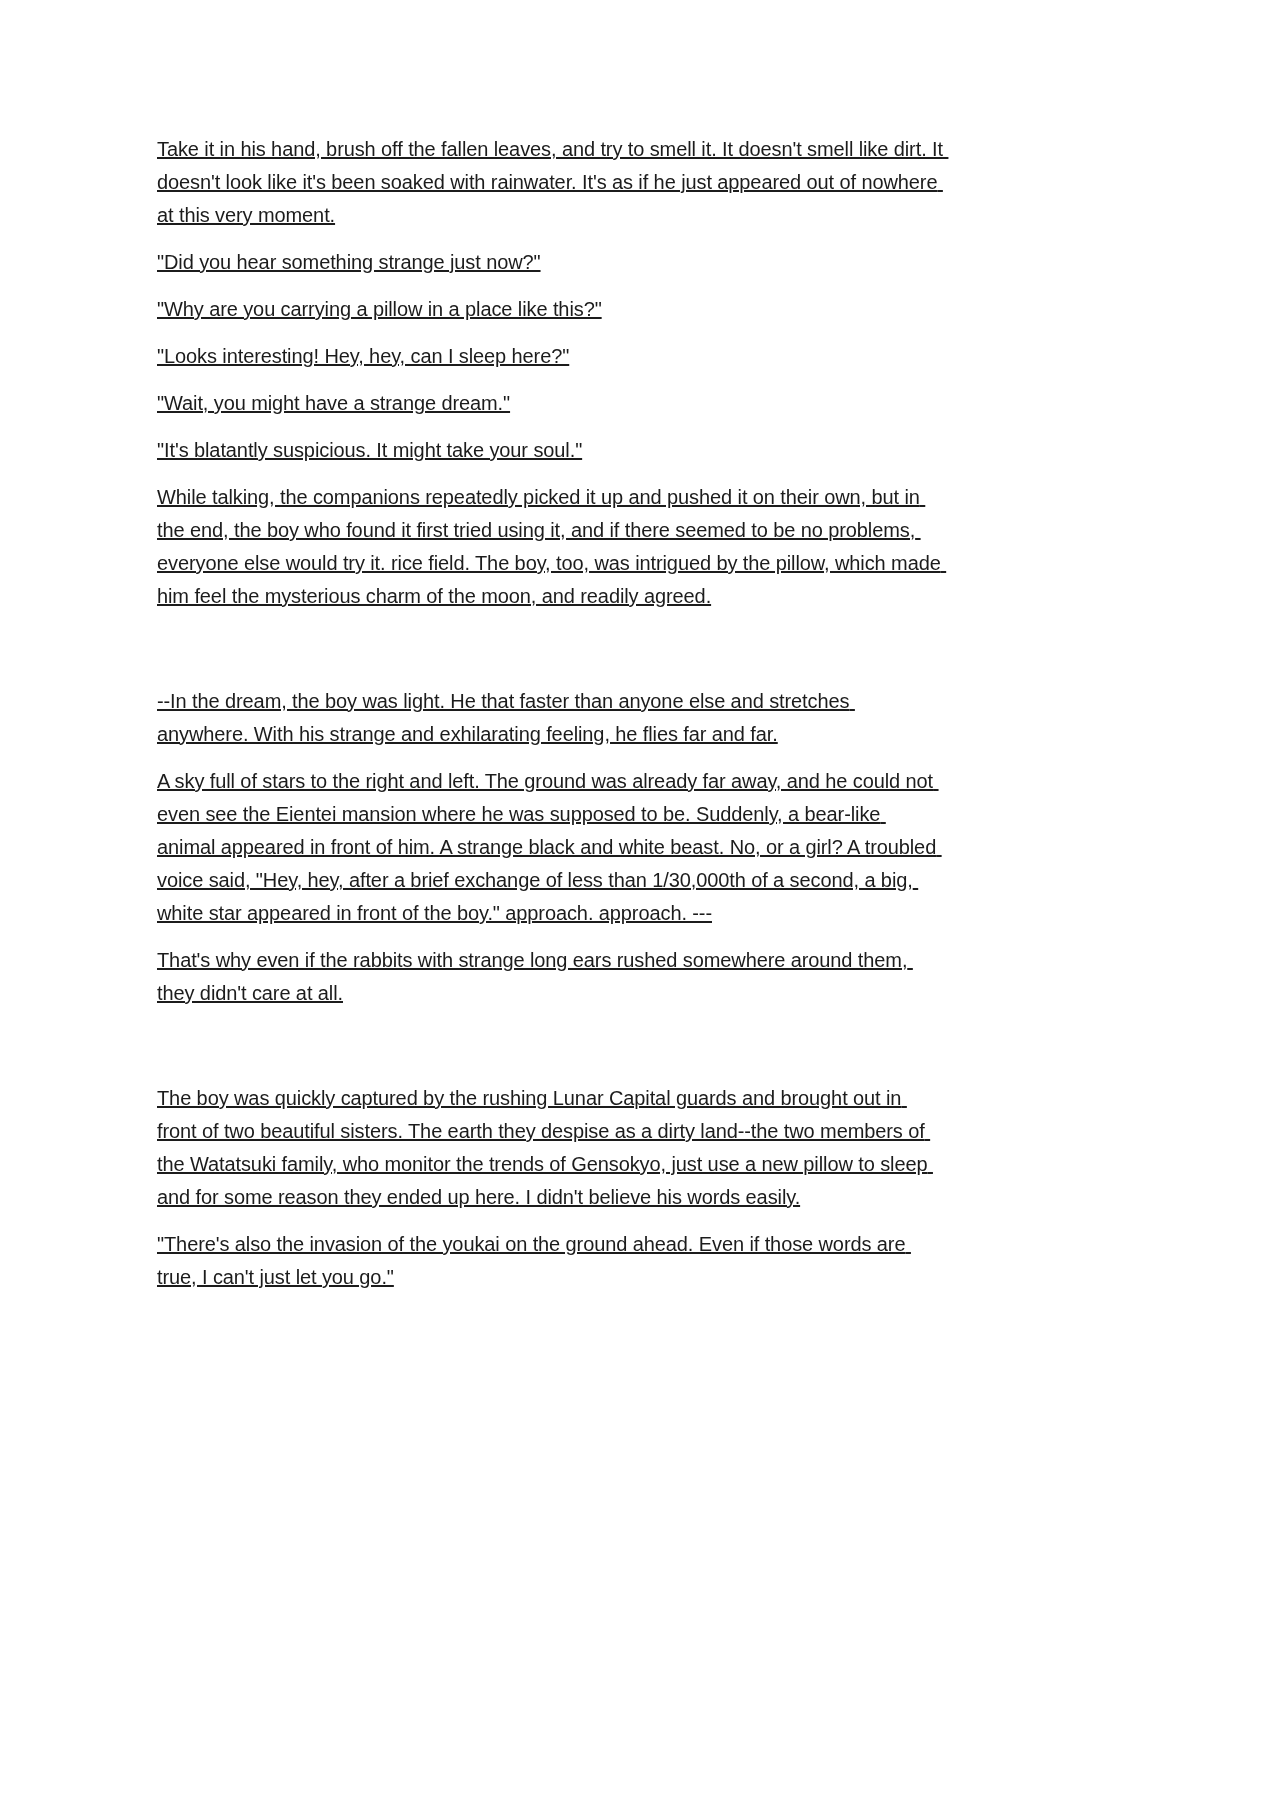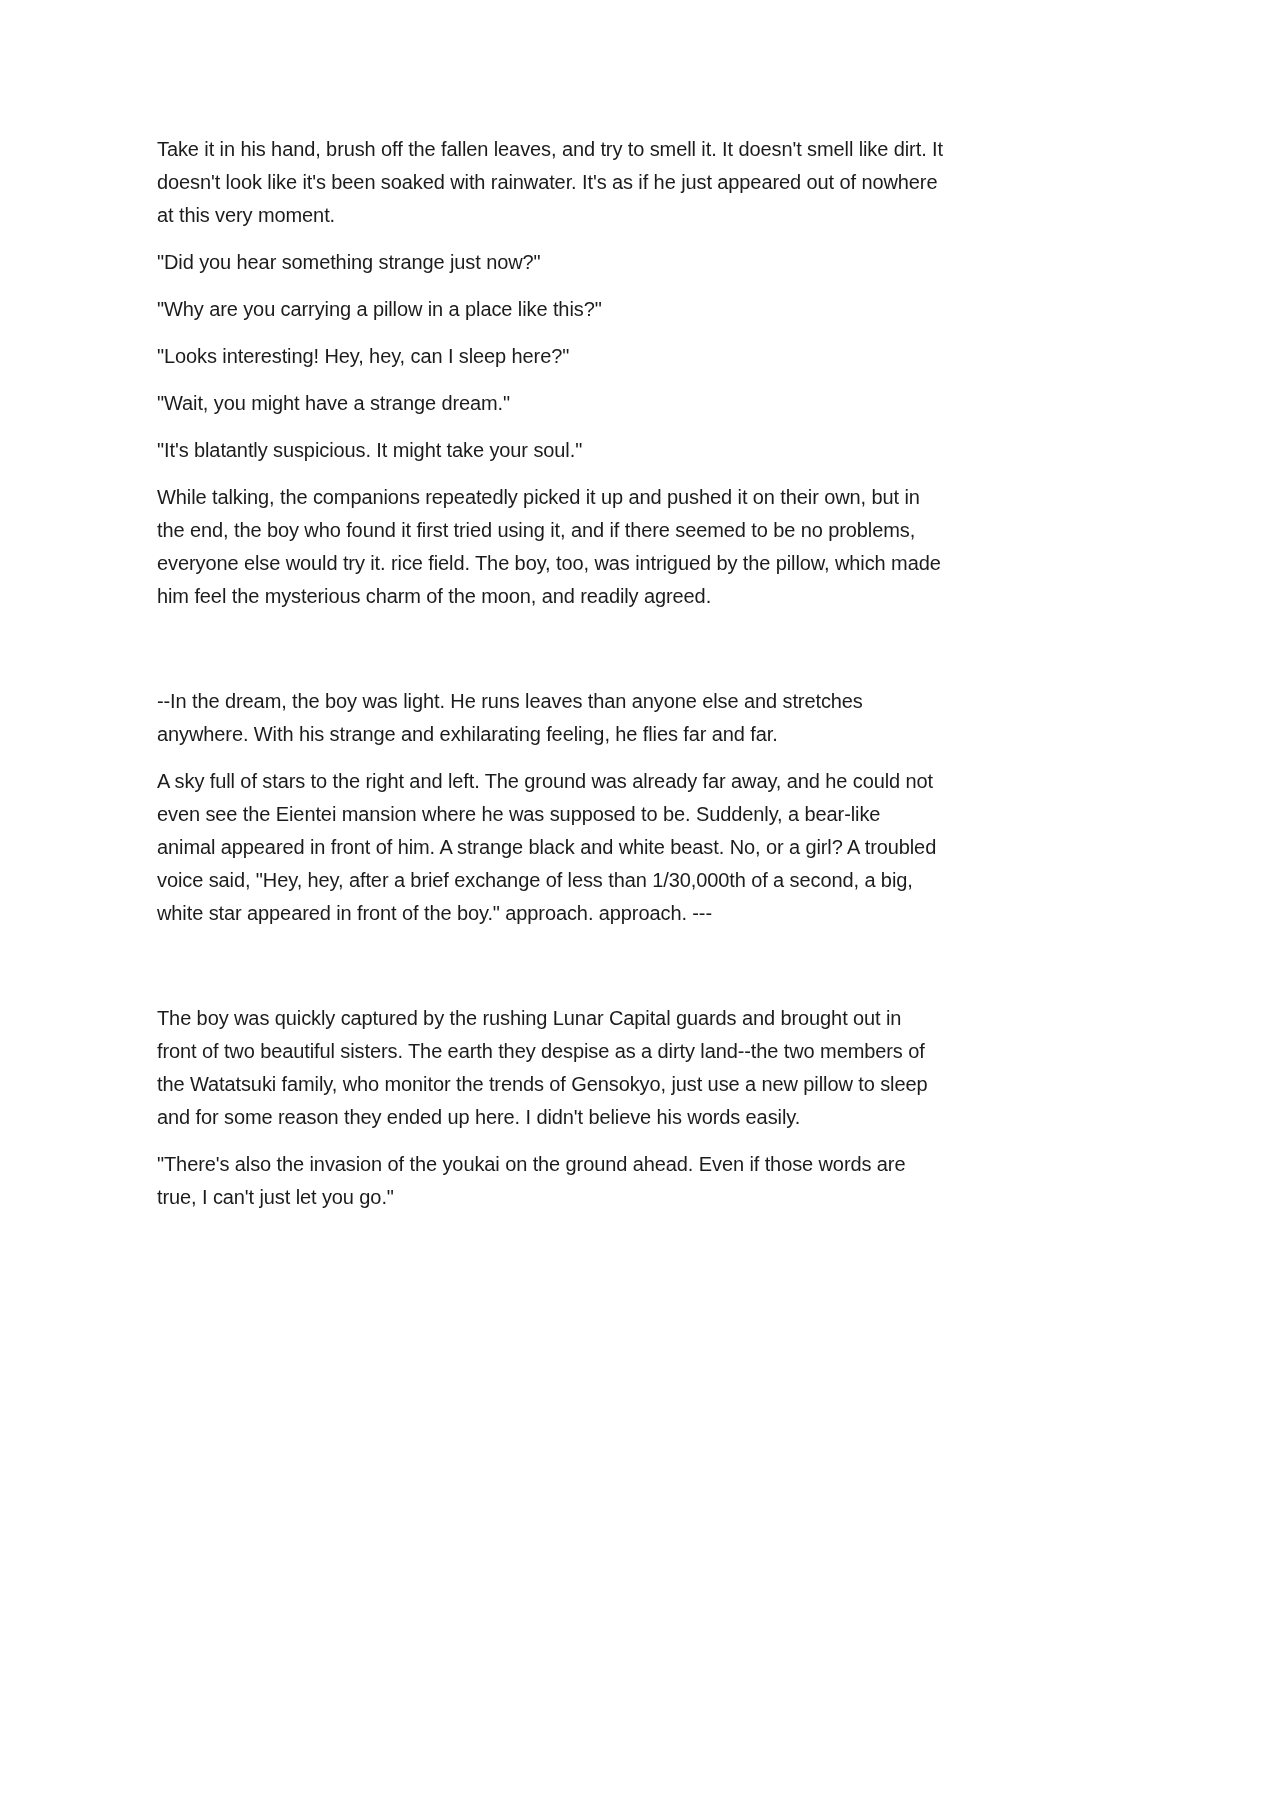--- a/index.html
+++ b/index.html
@@ -26,38 +26,40 @@
     width: 798px;
     color: #1c1c1c;
     font-size: 20px;
     line-height: 33px;
     letter-spacing: -0.1px;
     text-align: left;
   }
   .para {
     margin: 0 12px 14px 0;
     white-space: pre-wrap;
+    text-decoration: underline;
   }
   .para-spacer {
     height: 44px;
     margin: 0 0 14px 0;
   }
 </style>
 </head>
 <body>
 
 <div class="page">
   <div class="content">
     <p class="para">Take it in his hand, brush off the fallen leaves, and try to smell it. It doesn't smell like dirt. It doesn't look like it's been soaked with rainwater. It's as if he just appeared out of nowhere at this very moment.</p>
     <p class="para">"Did you hear something strange just now?"</p>
     <p class="para">"Why are you carrying a pillow in a place like this?"</p>
     <p class="para">"Looks interesting! Hey, hey, can I sleep here?"</p>
     <p class="para">"Wait, you might have a strange dream."</p>
     <p class="para">"It's blatantly suspicious. It might take your soul."</p>
     <p class="para">While talking, the companions repeatedly picked it up and pushed it on their own, but in the end, the boy who found it first tried using it, and if there seemed to be no problems, everyone else would try it. rice field. The boy, too, was intrigued by the pillow, which made him feel the mysterious charm of the moon, and readily agreed.</p>
     <div class="para-spacer"></div>
-    <p class="para">--In the dream, the boy was light. He runs leaves than anyone else and stretches anywhere. With his strange and exhilarating feeling, he flies far and far.</p>
+    <p class="para">--In the dream, the boy was light. He that faster than anyone else and stretches anywhere. With his strange and exhilarating feeling, he flies far and far.</p>
     <p class="para">A sky full of stars to the right and left. The ground was already far away, and he could not even see the Eientei mansion where he was supposed to be. Suddenly, a bear-like animal appeared in front of him. A strange black and white beast. No, or a girl? A troubled voice said, "Hey, hey, after a brief exchange of less than 1/30,000th of a second, a big, white star appeared in front of the boy." approach. approach. ---</p>
+    <p class="para">That's why even if the rabbits with strange long ears rushed somewhere around them, they didn't care at all.</p>
     <div class="para-spacer"></div>
     <p class="para">The boy was quickly captured by the rushing Lunar Capital guards and brought out in front of two beautiful sisters. The earth they despise as a dirty land--the two members of the Watatsuki family, who monitor the trends of Gensokyo, just use a new pillow to sleep and for some reason they ended up here. I didn't believe his words easily.</p>
     <p class="para">"There's also the invasion of the youkai on the ground ahead. Even if those words are true, I can't just let you go."</p>
   </div>
 </div>
 
 </body></html>

